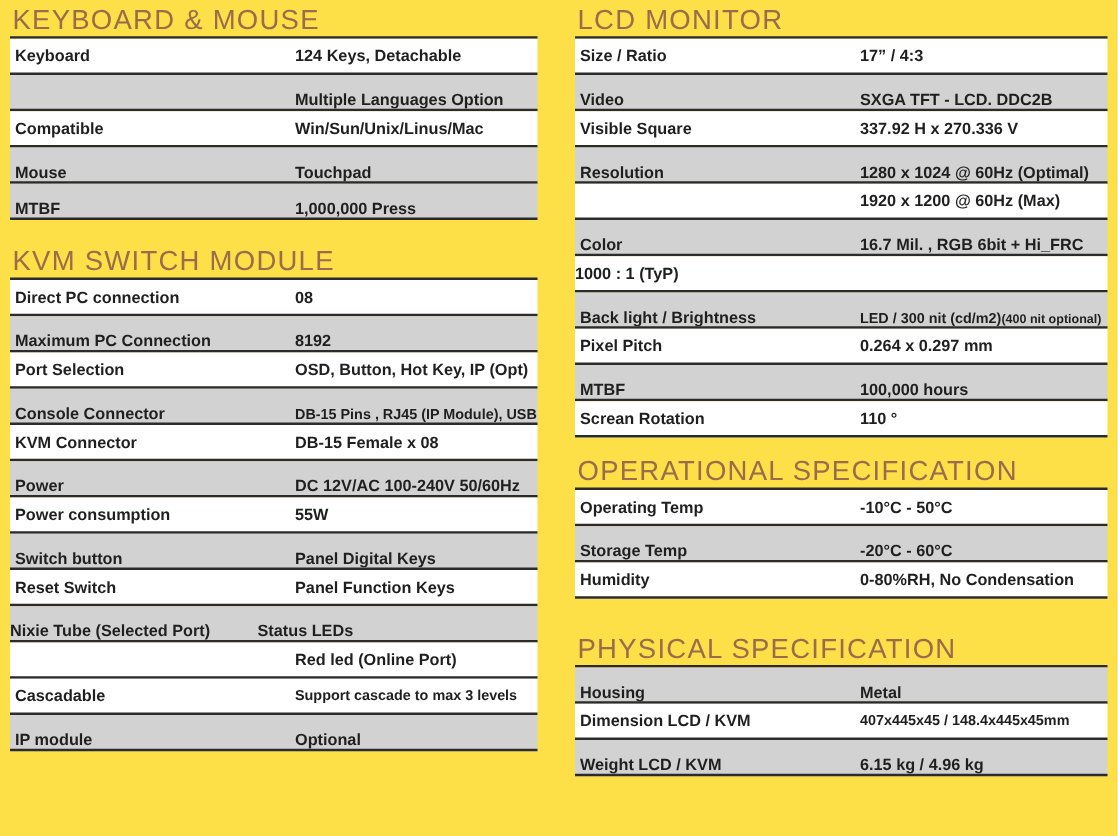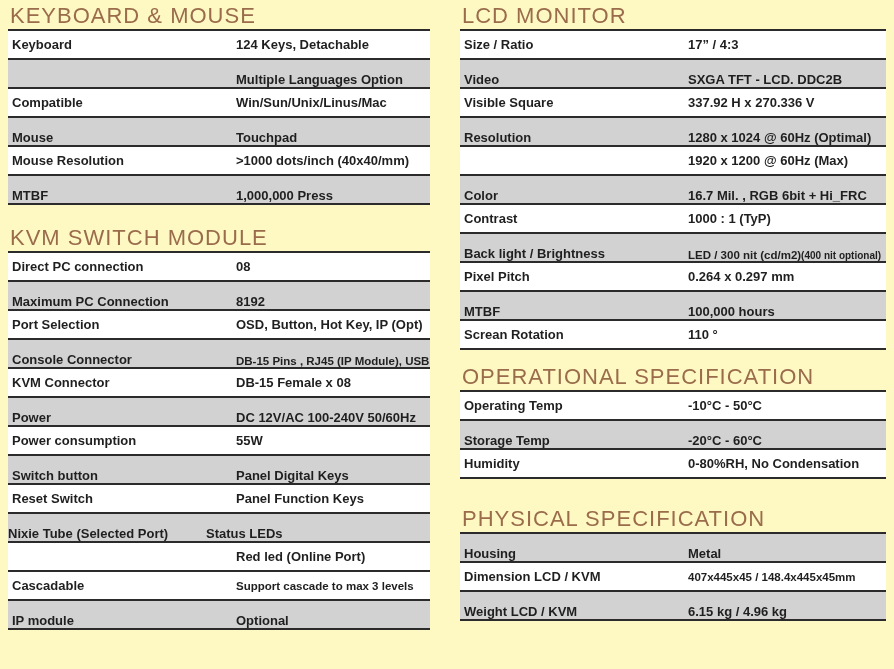--- a/index.html
+++ b/index.html
@@ -2,21 +2,21 @@
 <html><head>
 <meta charset="utf-8">
 <style>
   html, body { margin: 0; padding: 0; background: #ffffff; }
   body {
     width: 894px; height: 669px;
     font-family: "Liberation Sans", sans-serif;
     color: #1f1f1f;
     overflow: hidden;
   }
-  .page { position: relative; width: 894px; height: 669px; background: #fef9c3; }
+  .page { position: relative; width: 894px; height: 669px; background: #fde047; }
   .col { position: absolute; top: 0; }
   .col-left  { left: 8px;   width: 422px; }
   .col-right { left: 460px; width: 426px; }
 
   .section { margin: 0; }
   .section-title {
     font-size: 22px;
     line-height: 24px;
     color: #9a6c4c;
     letter-spacing: 1px;
@@ -62,24 +62,20 @@
             <div class="cell value">Multiple Languages Option</div>
           </div>
           <div class="row">
             <div class="cell label">Compatible</div>
             <div class="cell value">Win/Sun/Unix/Linus/Mac</div>
           </div>
           <div class="row gray">
             <div class="cell label">Mouse</div>
             <div class="cell value">Touchpad</div>
           </div>
-          <div class="row">
-            <div class="cell label">Mouse Resolution</div>
-            <div class="cell value">&gt;1000 dots/inch (40x40/mm)</div>
-          </div>
           <div class="row gray">
             <div class="cell label">MTBF</div>
             <div class="cell value">1,000,000 Press</div>
           </div>
         </div>
     </div>
 
     <div class="gap-kvm"></div>
 
     <div class="section">
@@ -163,21 +159,20 @@
           </div>
           <div class="row">
             <div class="cell label"></div>
             <div class="cell value">1920 x 1200 @ 60Hz (Max)</div>
           </div>
           <div class="row gray">
             <div class="cell label">Color</div>
             <div class="cell value">16.7 Mil. , RGB 6bit + Hi_FRC</div>
           </div>
           <div class="row">
-            <div class="cell label">Contrast</div>
             <div class="cell value">1000 : 1 (TyP)</div>
           </div>
           <div class="row gray">
             <div class="cell label">Back light / Brightness</div>
             <div class="cell value small">LED / 300 nit (cd/m2)<span class="note">(400 nit optional)</span></div>
           </div>
           <div class="row">
             <div class="cell label">Pixel Pitch</div>
             <div class="cell value">0.264 x 0.297 mm</div>
           </div>

